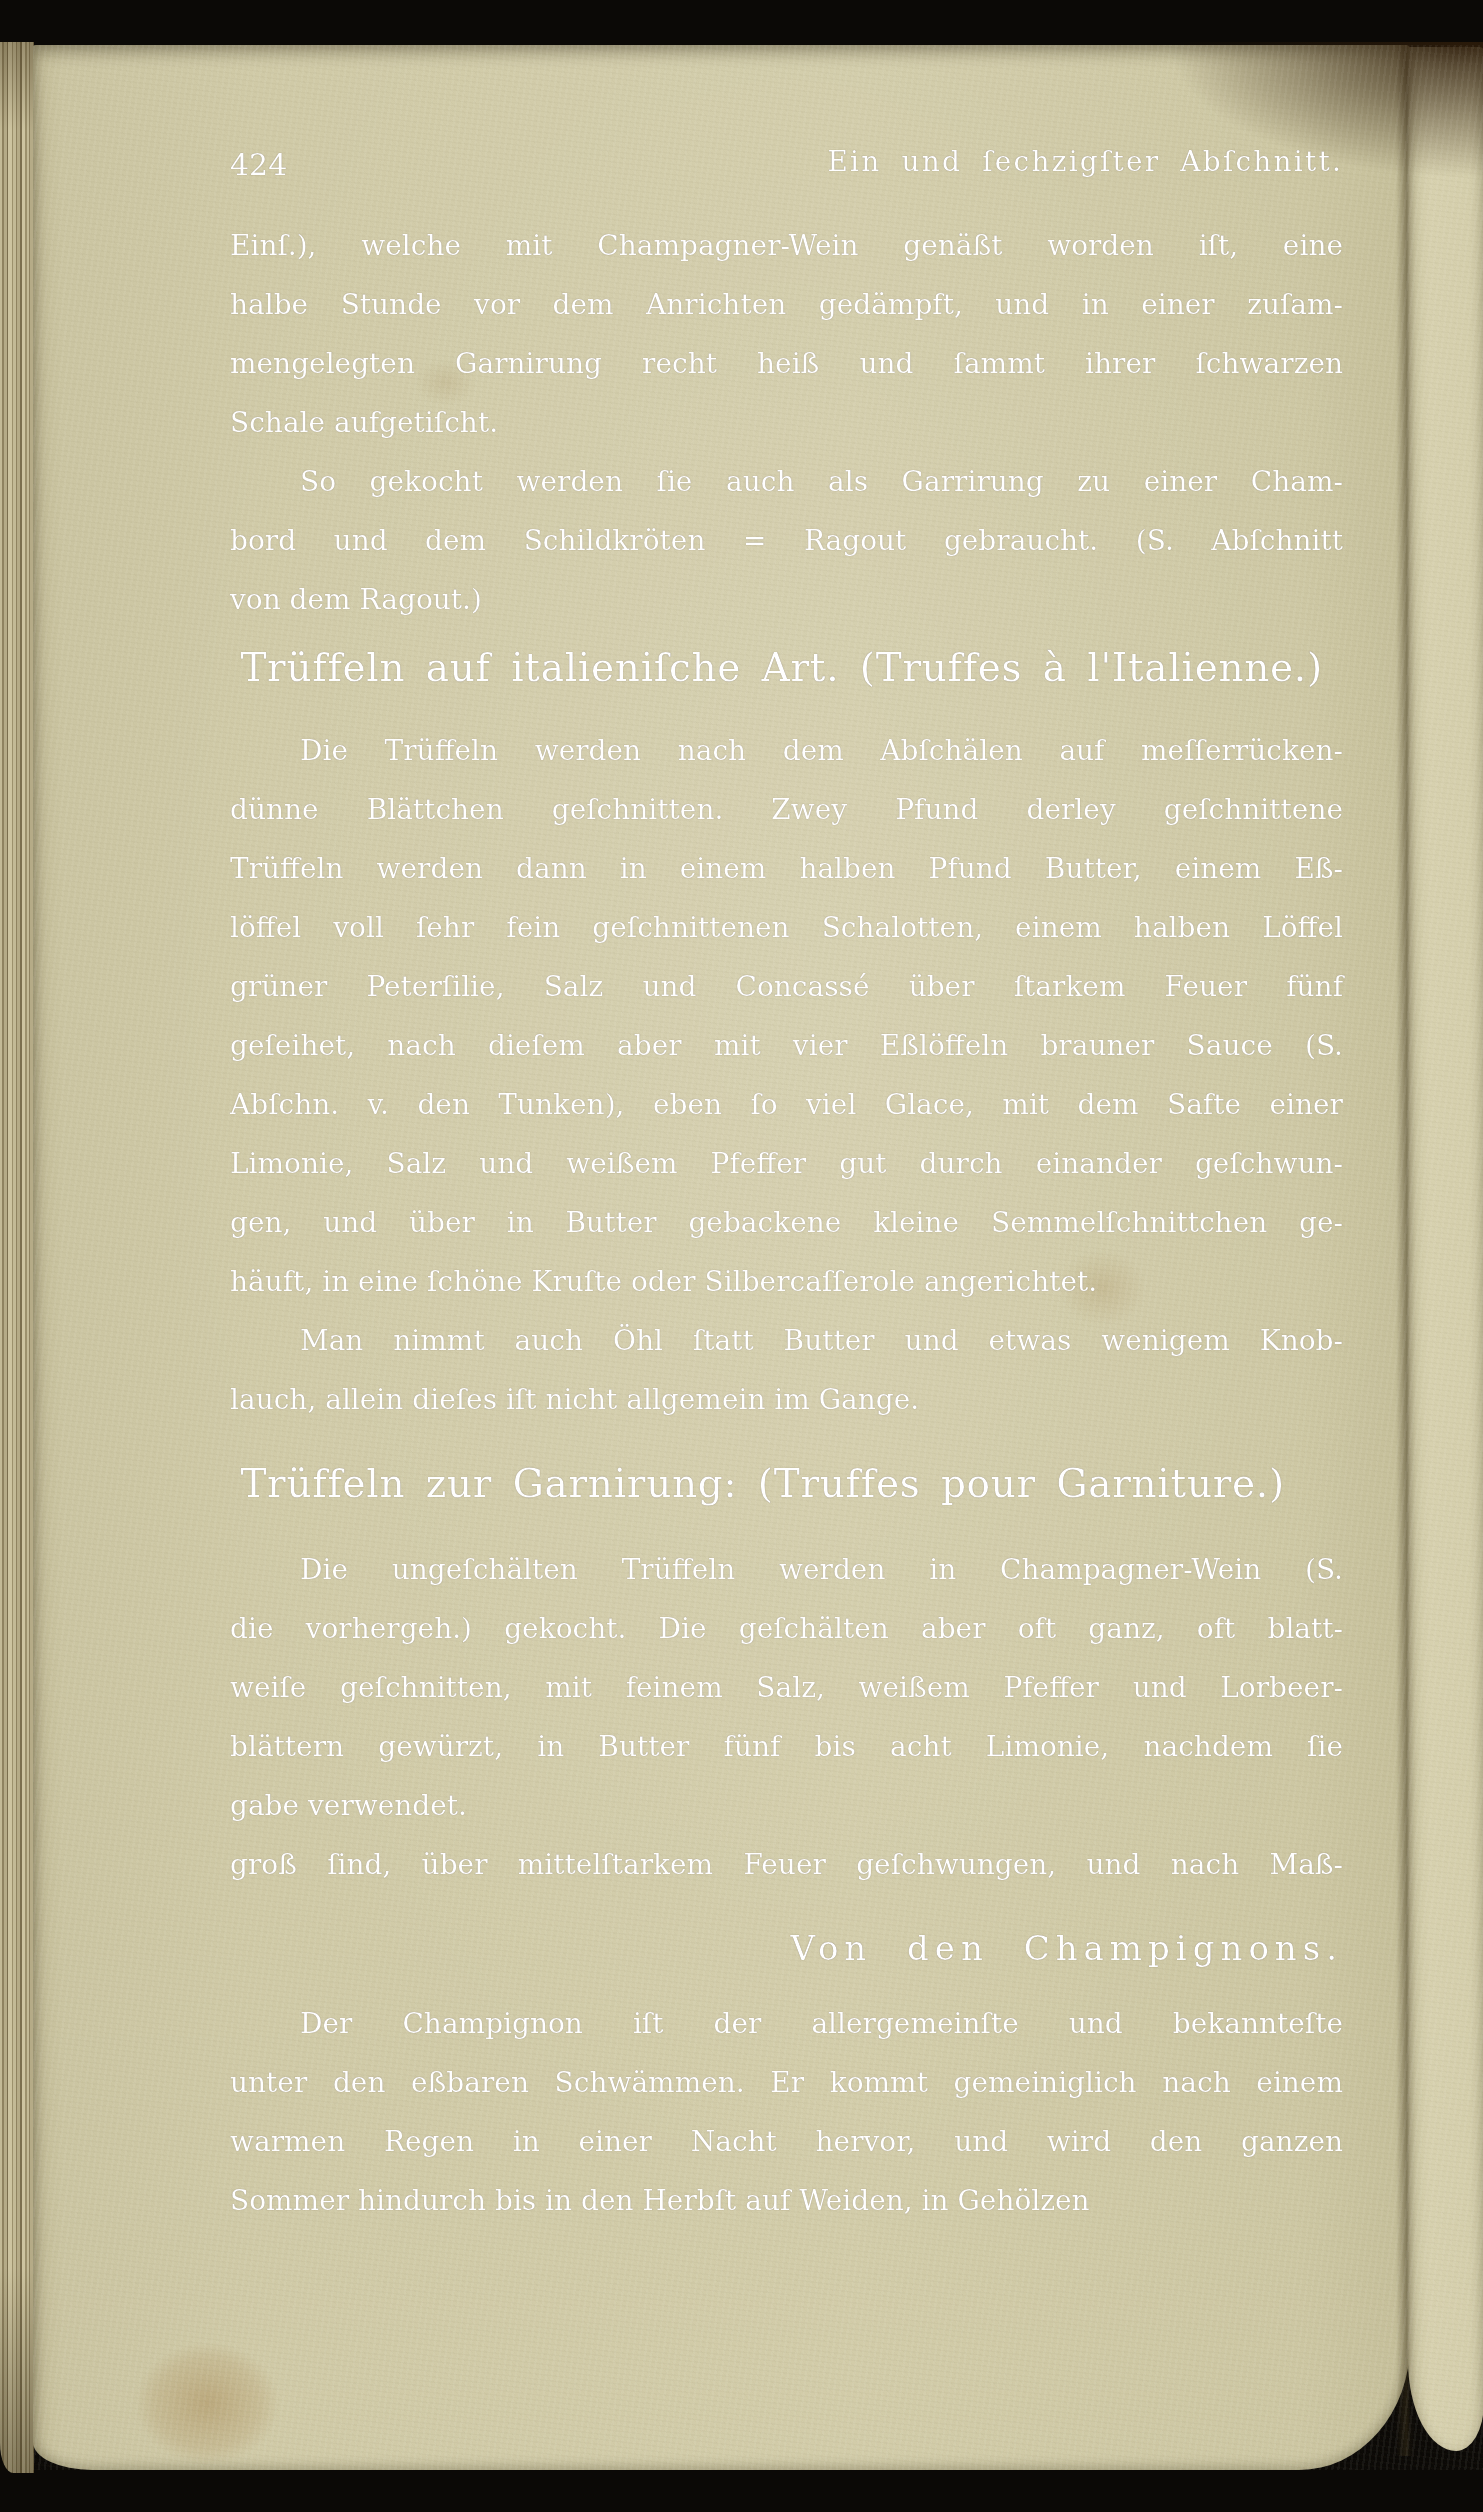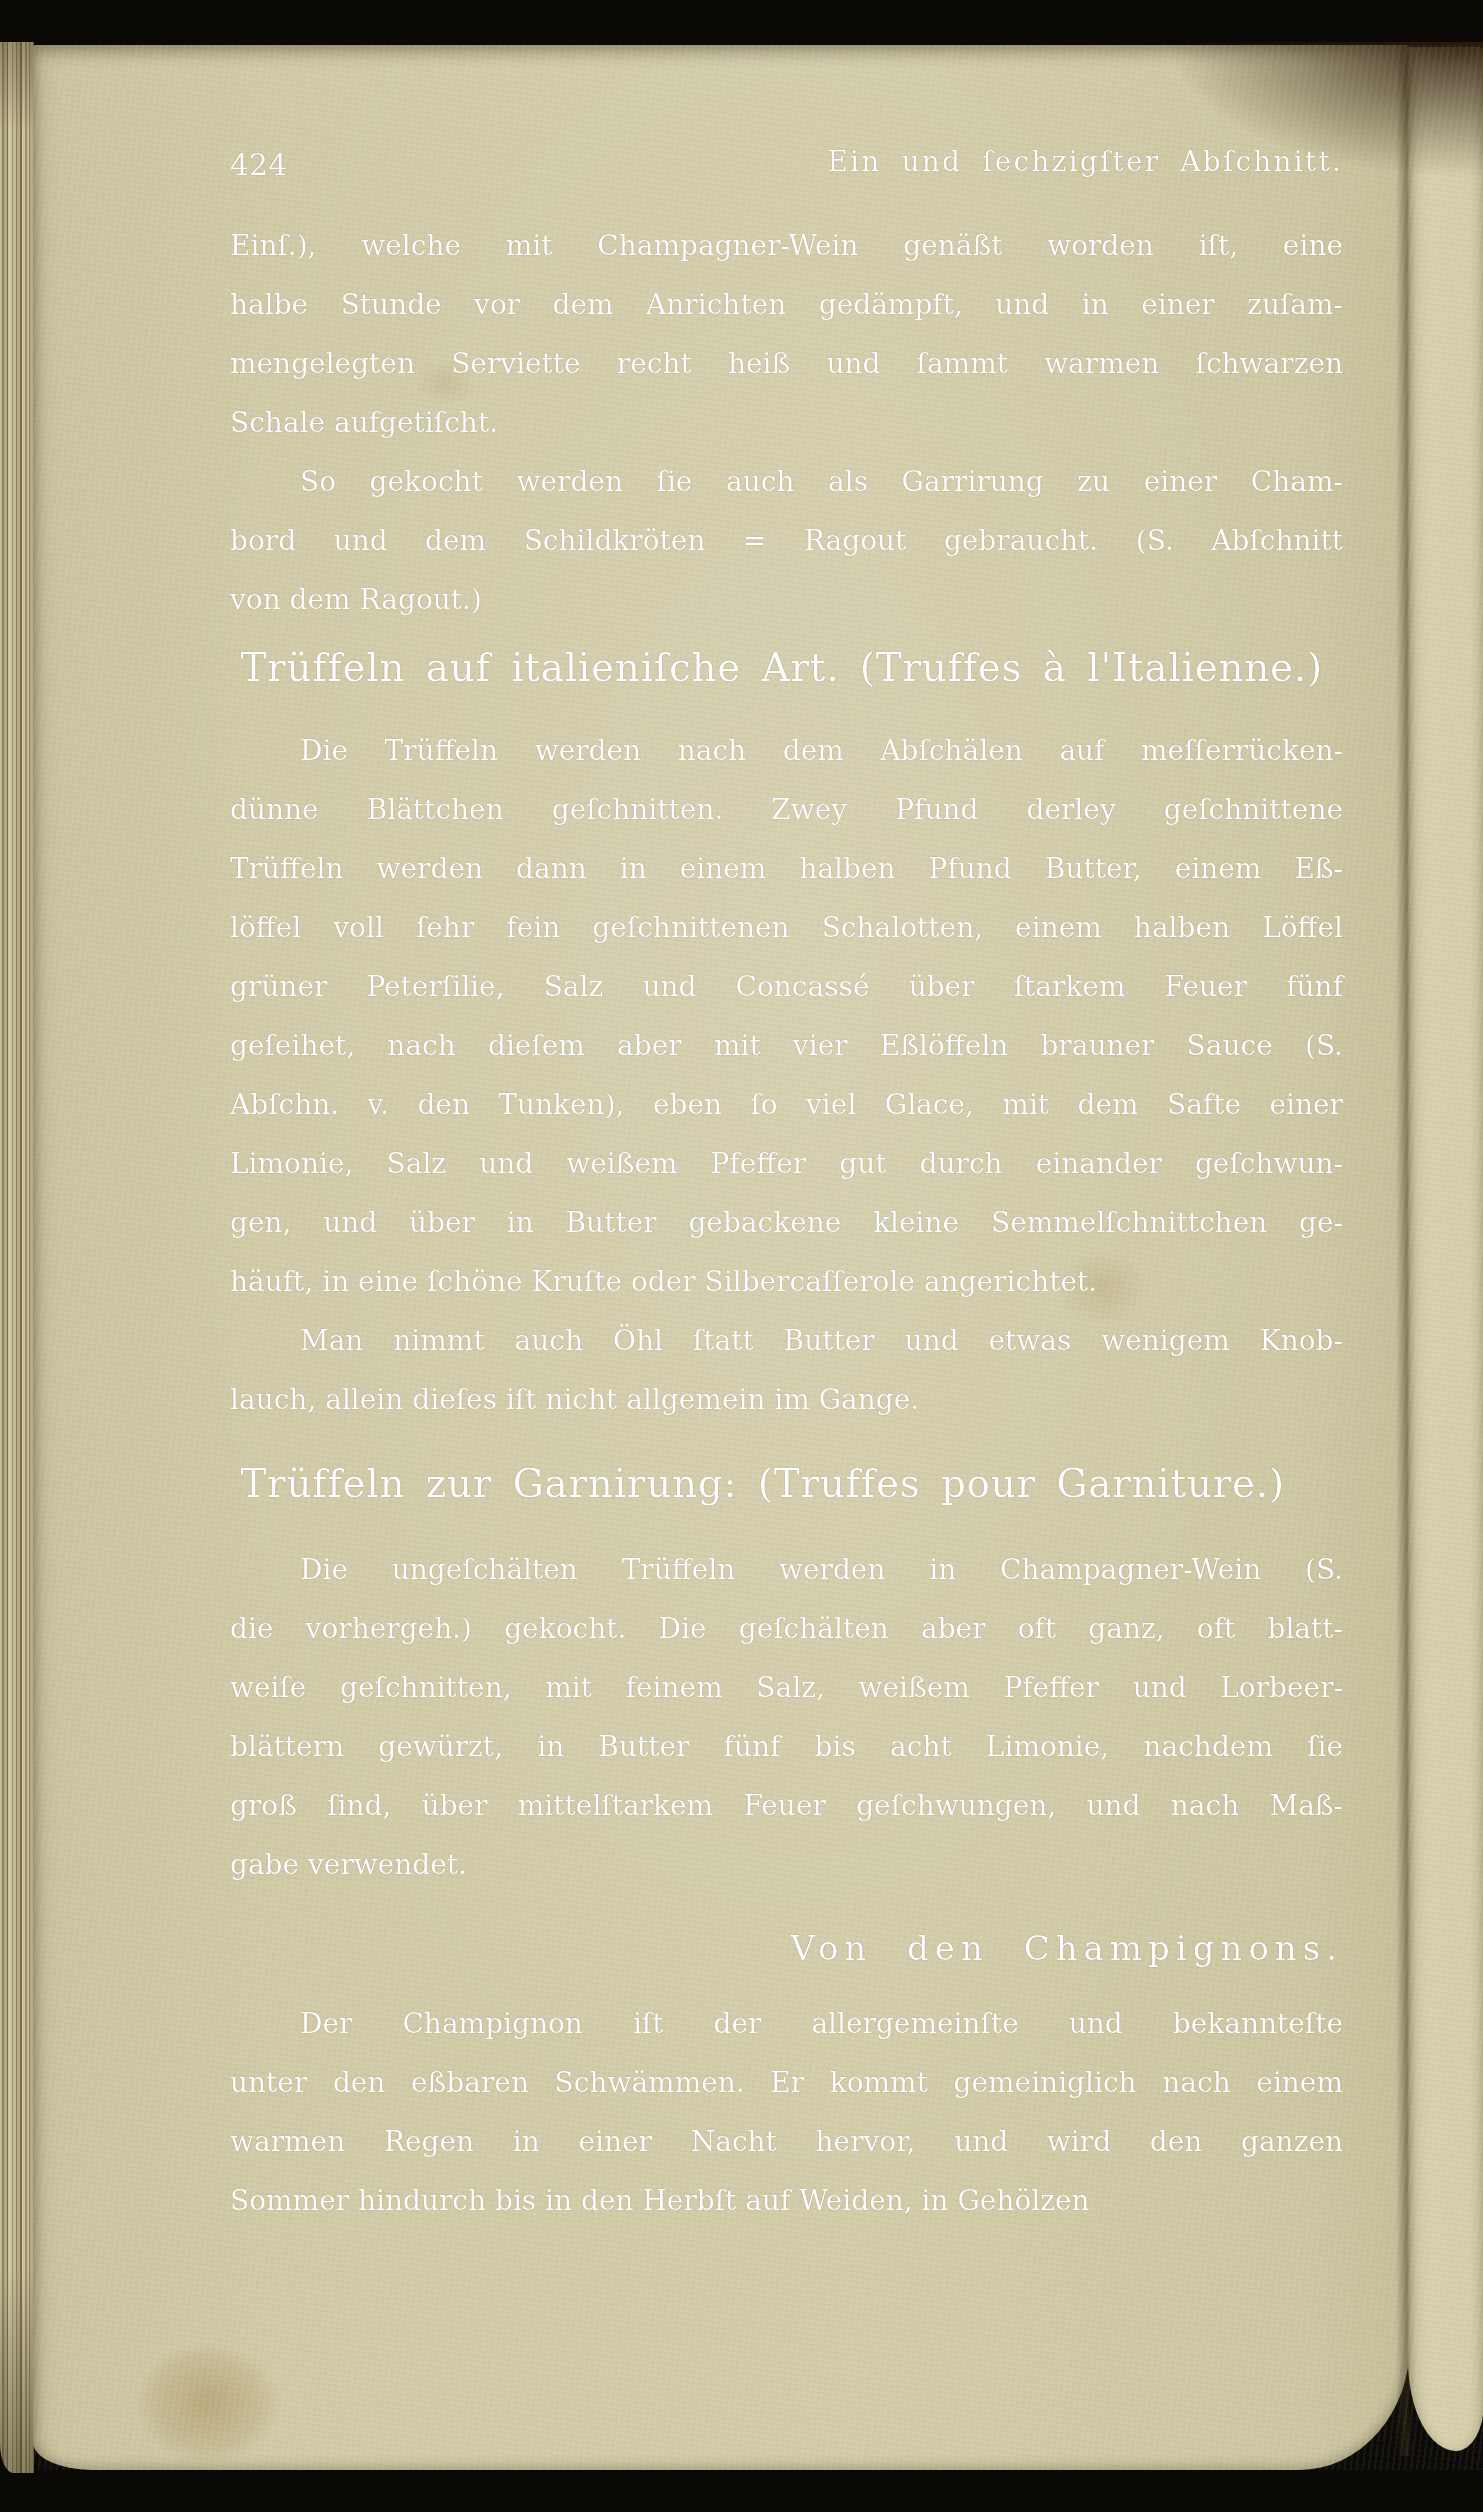--- a/index.html
+++ b/index.html
@@ -113,21 +113,21 @@
 
 <div class="content">
   <div class="header-row">
     <span class="page-number">424</span>
     <div class="running-header">Ein und ſechzigſter Abſchnitt.</div>
   </div>
 
   <div class="para p1">
       <div class="pline">Einſ.), welche mit Champagner-Wein genäßt worden iſt, eine</div>
       <div class="pline">halbe Stunde vor dem Anrichten gedämpft, und in einer zuſam-</div>
-      <div class="pline">mengelegten Serviette recht heiß und ſammt warmen ſchwarzen</div>
+      <div class="pline">mengelegten Garnirung recht heiß und ſammt ihrer ſchwarzen</div>
       <div class="pline last">Schale aufgetiſcht.</div>
     </div>
   <div class="para">
       <div class="pline indent">So gekocht werden ſie auch als Garrirung zu einer Cham-</div>
       <div class="pline">bord und dem Schildkröten = Ragout gebraucht. (S. Abſchnitt</div>
       <div class="pline last">von dem Ragout.)</div>
     </div>
 
   <div class="subheading">Trüffeln auf italieniſche Art. (Truffes à l'Italienne.)</div>
 
@@ -148,22 +148,22 @@
       <div class="pline last">lauch, allein dieſes iſt nicht allgemein im Gange.</div>
     </div>
 
   <div class="subheading second">Trüffeln zur Garnirung: (Truffes pour Garniture.)</div>
 
   <div class="para">
       <div class="pline indent">Die ungeſchälten Trüffeln werden in Champagner-Wein (S.</div>
       <div class="pline">die vorhergeh.) gekocht.  Die geſchälten aber oft ganz, oft blatt-</div>
       <div class="pline">weiſe geſchnitten, mit feinem Salz, weißem Pfeffer und Lorbeer-</div>
       <div class="pline">blättern gewürzt, in Butter fünf bis acht Limonie, nachdem ſie</div>
+      <div class="pline last">gabe verwendet.</div>
       <div class="pline">groß ſind, über mittelſtarkem Feuer geſchwungen, und nach Maß-</div>
-      <div class="pline last">gabe verwendet.</div>
     </div>
 
   <div class="chapter-heading">Von den Champignons.</div>
 
   <div class="para">
       <div class="pline indent">Der Champignon iſt der allergemeinſte und bekannteſte</div>
       <div class="pline">unter den eßbaren Schwämmen. Er kommt gemeiniglich nach einem</div>
       <div class="pline">warmen Regen in einer Nacht hervor, und wird den ganzen</div>
       <div class="pline last">Sommer hindurch bis in den Herbſt auf Weiden, in Gehölzen</div>
     </div>

